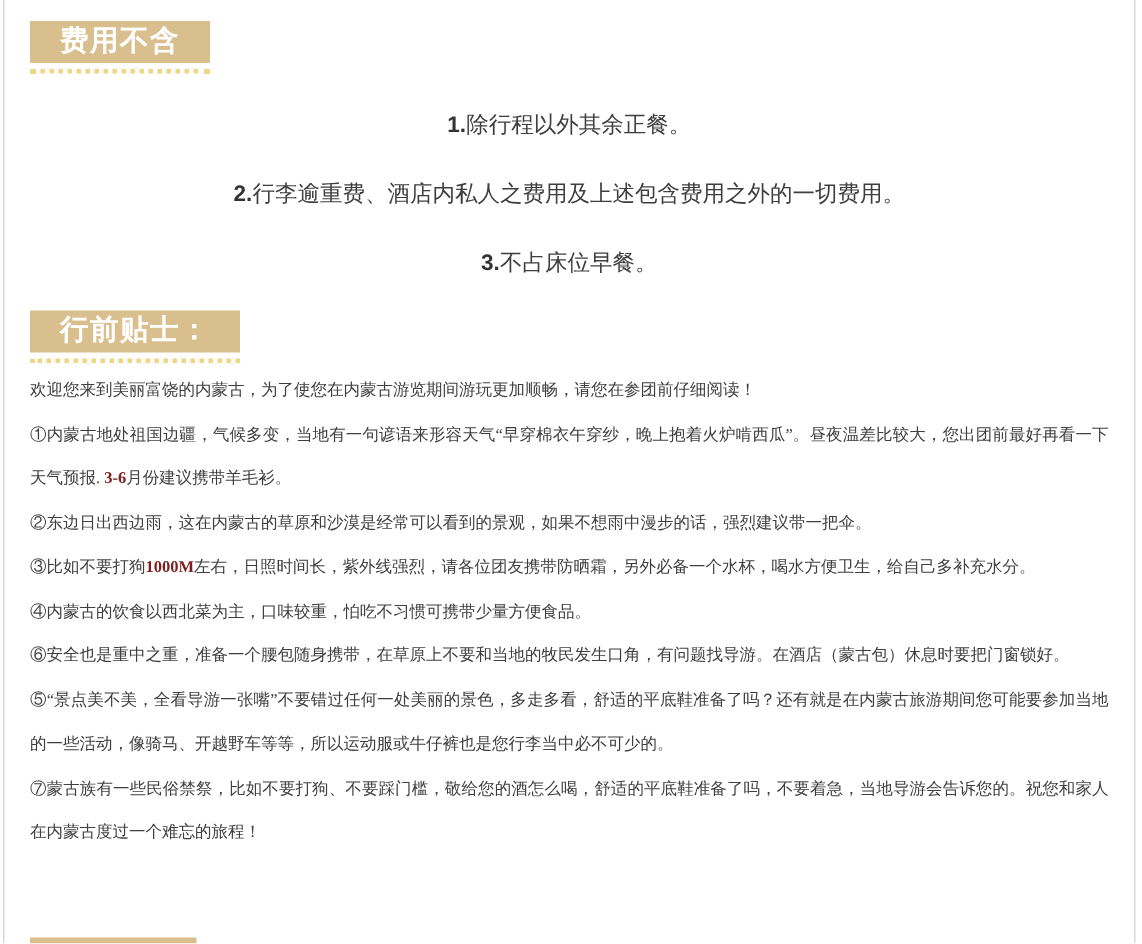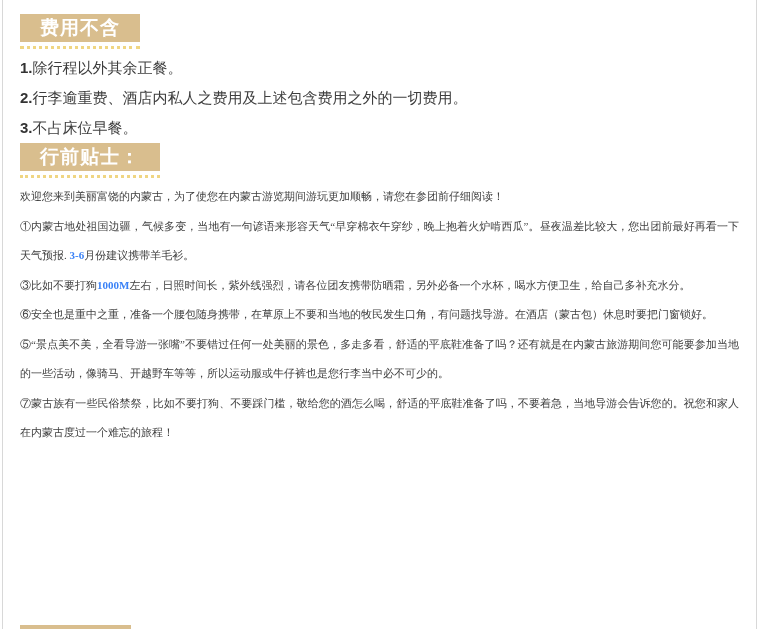--- a/index.html
+++ b/index.html
@@ -23,29 +23,29 @@
   .hdr{
     display:block;
     font-size:19px;line-height:22px;font-weight:bold;
     padding:3px 20px;
     background:#d9be8e;color:#ffffff;
     letter-spacing:1px;
   }
   .sec{display:block;}
   .sec.tips-sec{margin-top:0;}
   .fees p{
-    margin:0;font-size:15px;line-height:30px;color:#3e3e3e;
+    margin:16px;font-size:15px;line-height:30px;color:#3e3e3e;text-align:center;
   }
   .fees .num{font-weight:bold;color:#333;}
   .tips p{
     margin:0;font-size:11px;line-height:29.5px;color:#3e3e3e;
     text-align:justify;
     font-family:Liberation Serif, serif;
   }
-  .tips .b{font-weight:bold;color:#3b82f6;}
+  .tips .b{font-weight:bold;color:#7f1d1d;}
   .partial-header{
     position:absolute;left:17px;top:625px;
     width:111px;height:26px;
     background:#d9be8e;
   }
 </style>
 </head>
 <body>
 
 <div class="frame">
@@ -68,21 +68,27 @@
   <div class="sec tips tips-sec">
     <span class="hdr-wrap">
       <span class="hdr">行前贴士：</span>
     </span>
     <p>欢迎您来到美丽富饶的内蒙古，为了使您在内蒙古游览期间游玩更加顺畅，请您在参团前仔细阅读！</p>
 
     <p>
       <span>①</span><span>内蒙古地处祖国边疆，气候多变，当地有一句谚语来形容天气“早穿棉衣午穿纱，晚上抱着火炉啃西瓜”。昼夜温差比较大，您出团前最好再看一下天气预报. </span><span class="b">3-6</span><span>月份建议携带羊毛衫。</span>
     </p>
     <p>
+      <span>②</span><span>东边日出西边雨，这在内蒙古的草原和沙漠是经常可以看到的景观，如果不想雨中漫步的话，强烈建议带一把伞。</span>
+    </p>
+    <p>
       <span>③</span><span>比如不要打狗</span><span class="b">1000M</span><span>左右，日照时间长，紫外线强烈，请各位团友携带防晒霜，另外必备一个水杯，喝水方便卫生，给自己多补充水分。</span>
+    </p>
+    <p>
+      <span>④</span><span>内蒙古的饮食以西北菜为主，口味较重，怕吃不习惯可携带少量方便食品。</span>
     </p>
     <p>
       <span>⑥</span><span>安全也是重中之重，准备一个腰包随身携带，在草原上不要和当地的牧民发生口角，有问题找导游。在酒店（蒙古包）休息时要把门窗锁好。</span>
     </p>
     <p>
       <span>⑤</span><span>“景点美不美，全看导游一张嘴”不要错过任何一处美丽的景色，多走多看，舒适的平底鞋准备了吗？还有就是在内蒙古旅游期间您可能要参加当地的一些活动，像骑马、开越野车等等，所以运动服或牛仔裤也是您行李当中必不可少的。</span>
     </p>
     <p>
       <span>⑦</span><span>蒙古族有一些民俗禁祭，比如不要打狗、不要踩门槛，敬给您的酒怎么喝，舒适的平底鞋准备了吗，不要着急，当地导游会告诉您的。祝您和家人在内蒙古度过一个难忘的旅程！</span>
     </p>

